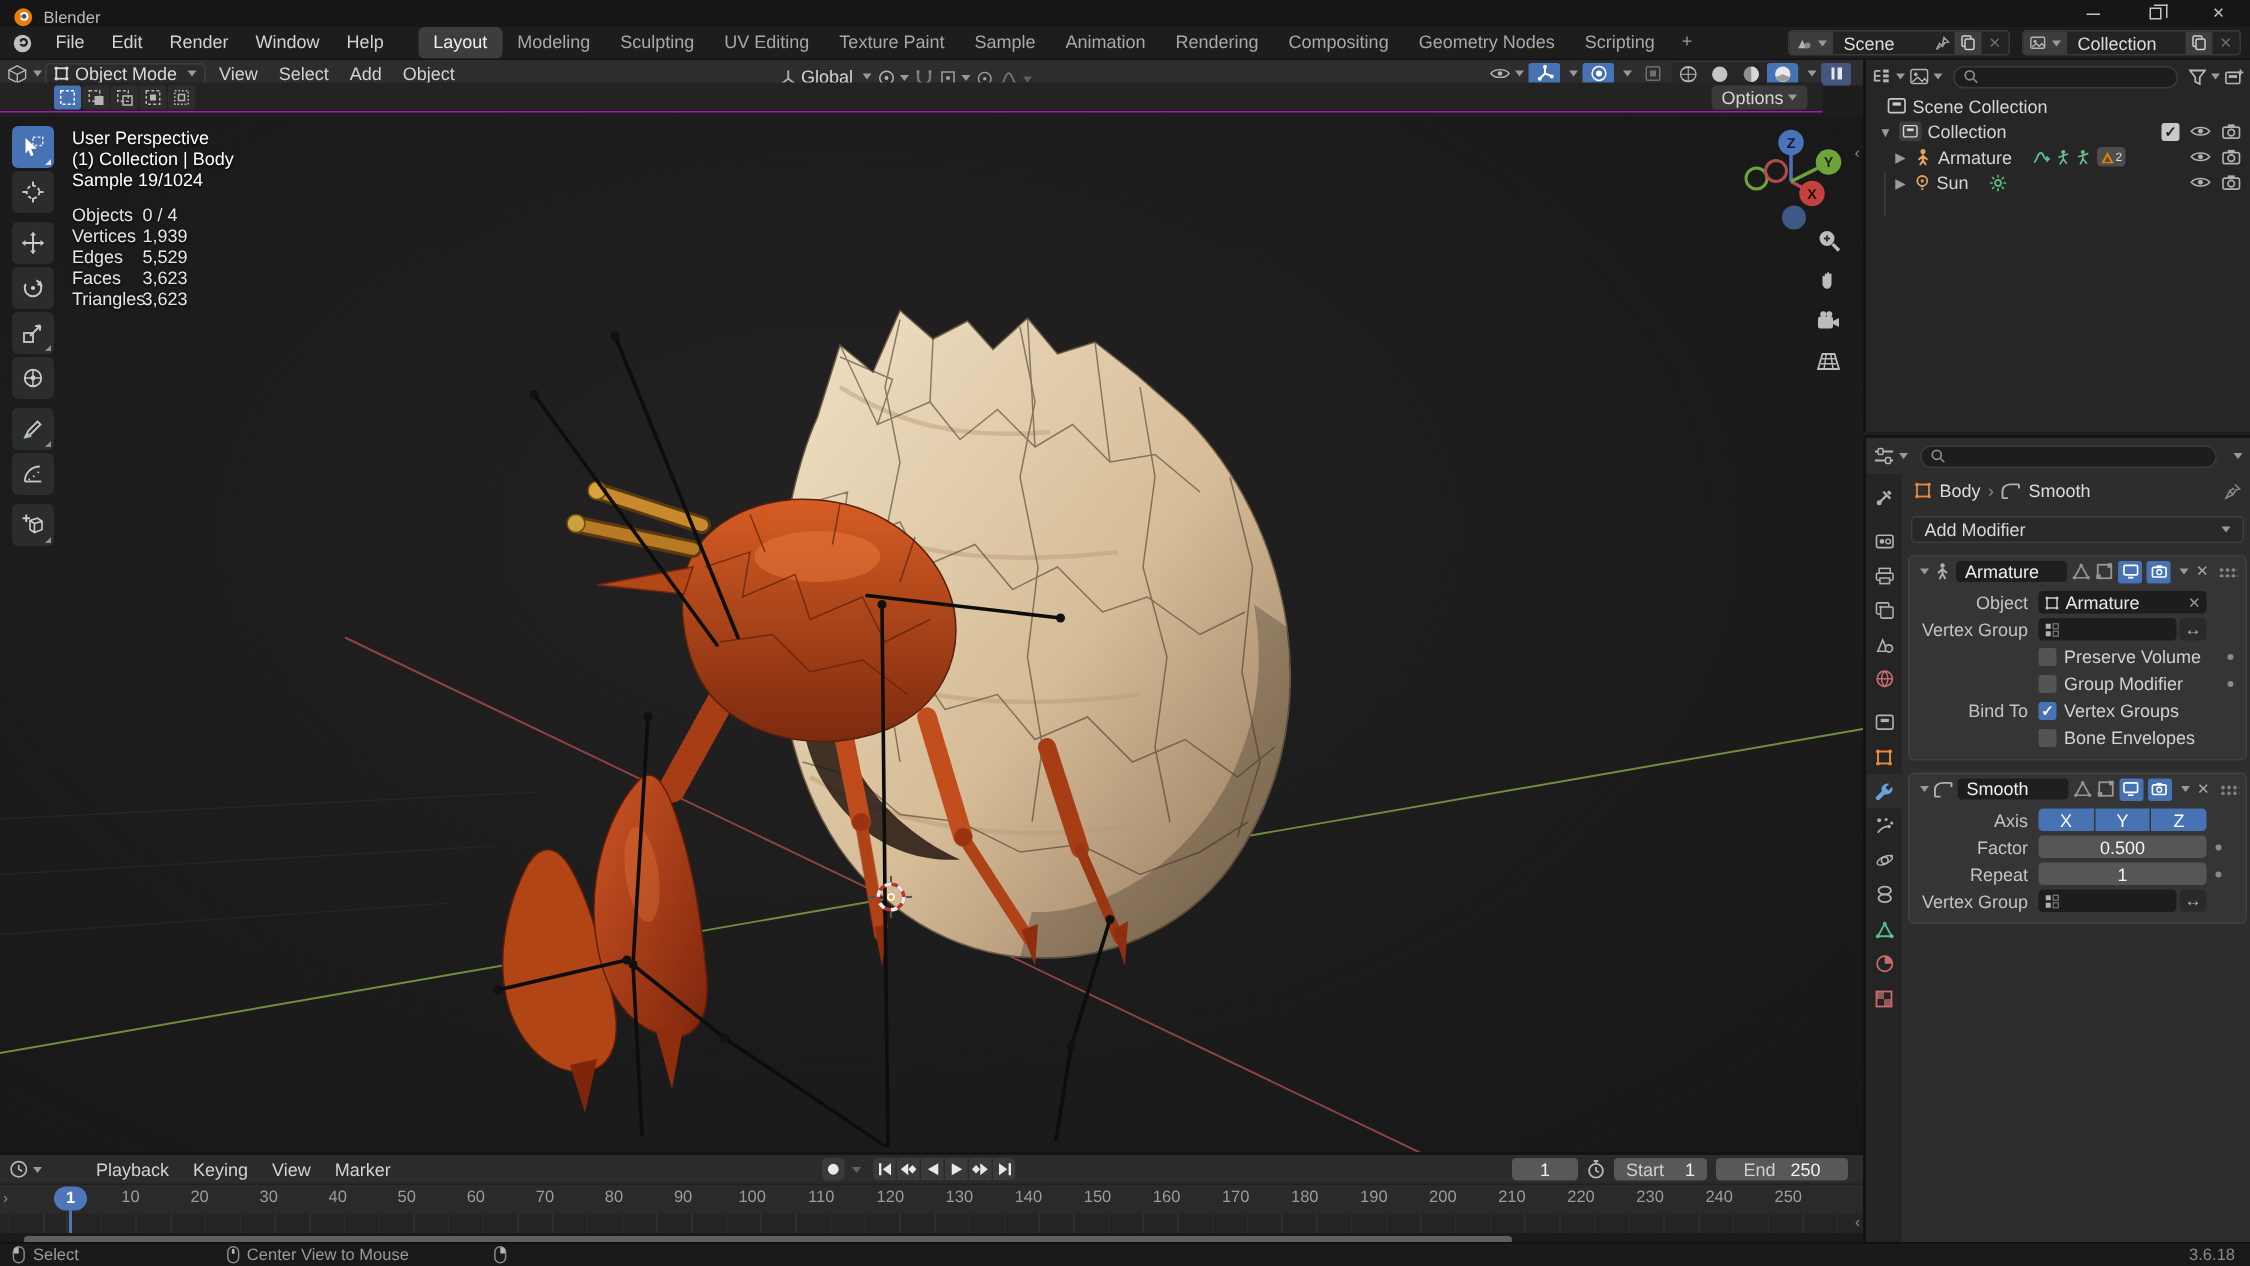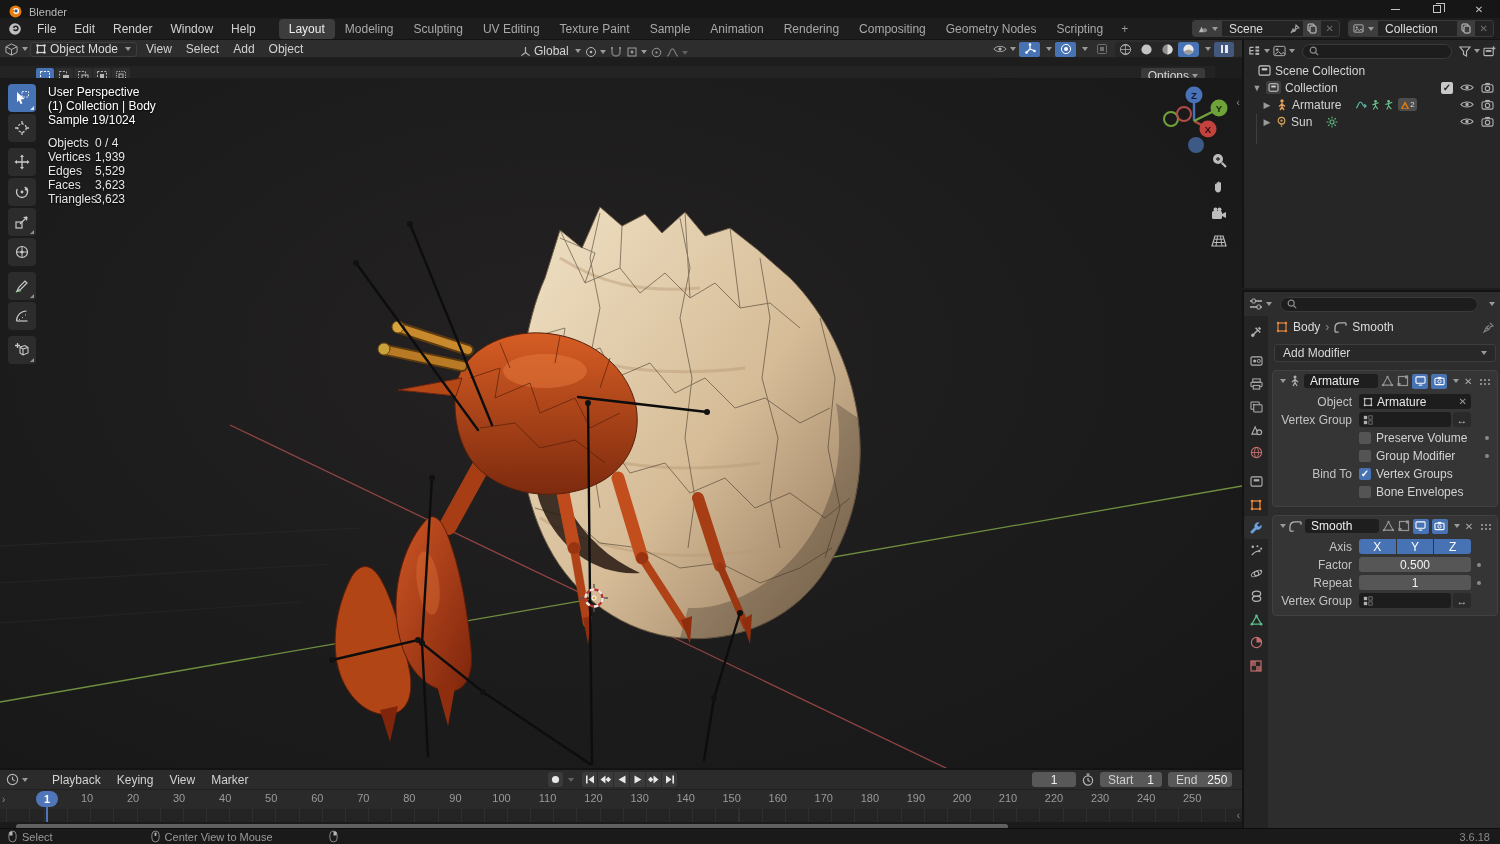--- a/index.html
+++ b/index.html
@@ -14,21 +14,21 @@
   .titlebar{position:absolute;left:0;top:0;width:1500px;height:18px;background:#161616;
             display:flex;align-items:flex-end;padding-left:9px;gap:7px}
   .title-text{color:#b9b9b9;font-size:11px}
   .winbtns{margin-left:auto;display:flex;height:18px}
   .winbtn{width:42px;height:18px;display:flex;align-items:center;justify-content:center;color:#c4c4c4;font-size:10px}
   .min-glyph{width:9px;height:1px;background:#c4c4c4}
   .max-glyph{width:8px;height:8px;border:1px solid #c4c4c4;position:relative}
   .max-glyph::after{content:"";position:absolute;left:2px;top:-3px;width:8px;height:8px;border:1px solid #c4c4c4;border-left:none;border-bottom:none}
   
   .topbar{position:absolute;left:0;top:18px;width:1500px;height:22px;background:#1d1d1d;
-          display:flex;align-items:center;padding-left:8px;border-bottom:1px solid #141414}
+          display:flex;padding-left:8px;border-bottom:1px solid #141414}
   .menubar{display:flex;margin-left:6px}
   .menu-item{padding:3px 9px;color:#d2d2d2;border-radius:3px}
   .ws-list{display:flex;margin-left:14px}
   .ws-tab{padding:3px 10px;color:#a8a8a8;border-radius:4px 4px 0 0;white-space:nowrap}
   .ws-tab.active{background:#3d3d3d;color:#eee;border-radius:4px}
   .ws-add{padding:2px 8px;color:#9a9a9a}
   .id-widget{display:flex;align-items:center;height:17px;background:#232323;border:1px solid #3a3a3a;
              border-radius:3px;overflow:hidden}
   .idw-btn{height:100%;display:flex;align-items:center;background:#3d3d3d;padding:0 4px;gap:1px}
   .idw-name{padding:0 7px;color:#dcdcdc;flex:1;white-space:nowrap}
@@ -43,21 +43,21 @@
   .hdr-menu{padding:2px 7px;color:#d2d2d2}
   .mode-select{display:flex;align-items:center;background:#2a2a2a;border:1px solid #3e3e3e;border-radius:3px;
                height:15px;padding:0 5px;gap:4px;color:#dadada}
   .tgl{width:21px;height:15px;background:transparent;border-radius:2px;display:inline-flex;align-items:center;justify-content:center}
   .tgl.on{background:#4772b3}
   .tgl.dim{opacity:.4}
   .sph-group{display:flex;background:#262626;border-radius:3px;overflow:hidden}
   .pause-btn{width:20px;height:15px;background:#44577e;border-radius:2px;display:flex;align-items:center;justify-content:center;gap:2px}
   .pause-btn i{width:2.5px;height:8px;background:#e8e8e8}
   
-  .tool-settings{position:absolute;left:0;top:66px;width:1215px;height:20px;background:#232323;border-bottom:4px solid #a21caf}
+  .tool-settings{position:absolute;left:0;top:55px;width:1215px;height:20px;background:#232323;border-bottom:1px solid #a21caf}
   .selmode{position:absolute;left:36px;top:2px;display:flex;gap:1px}
   .selmode .sm-btn{width:18px;height:16px;background:#2d2d2d;border-radius:2px;display:flex;align-items:center;justify-content:center}
   .selmode .sm-btn.active{background:#4772b3}
   .options-btn{position:absolute;right:10px;top:2px;height:16px;display:flex;align-items:center;background:#3a3a3a;
                border-radius:3px;padding:0 7px;color:#d5d5d5}
   
   .viewport{position:absolute;left:0;top:78px;width:1242px;height:690px;
             background:radial-gradient(ellipse at 45% 40%, #232121 0%, #1d1c1c 55%, #181717 100%);overflow:hidden}
   .scene-svg{position:absolute;inset:0}
   .vp-toolbar{position:absolute;left:8px;top:6px;display:flex;flex-direction:column;gap:2px}
@@ -71,21 +71,21 @@
   .vp-overlay .dim-block{margin-top:9px;color:#e6e6e6}
   .stat-row{display:flex}
   .stat-label{width:47px}
   .gizmo{position:absolute;right:10px;top:5px}
   .vp-sidebtns{position:absolute;right:13px;top:72px;display:flex;flex-direction:column;gap:7px}
   .vp-sidebtn{width:20px;height:20px;display:flex;align-items:center;justify-content:center;opacity:.85}
   .collapse-arrow{position:absolute;right:2px;top:18px;color:#8a8a8a;font-size:11px}
   
   .timeline{position:absolute;left:0;top:768px;width:1242px;height:60px;background:#242424;border-top:2px solid #131313}
   .tl-header{position:absolute;left:0;top:0;width:100%;height:20px;background:#2b2b2b;display:flex;align-items:center;border-bottom:1px solid #202020}
-  .tl-menus{display:flex;margin-left:16px}
+  .tl-menus{display:flex;margin-left:28px}
   .tl-menus .menu-item{padding:2px 8px}
   .tl-transport{position:absolute;left:548px;top:2px;display:flex;align-items:center;gap:2px}
   .tp-btn{width:15px;height:15px;background:#3a3a3a;display:flex;align-items:center;justify-content:center}
   .tp-group{display:flex;gap:1px;border-radius:3px;overflow:hidden;margin-left:6px}
   .tl-fields{position:absolute;right:10px;top:2px;display:flex;align-items:center;gap:6px}
   .tl-field{height:15px;background:#585858;border-radius:3px;display:flex;align-items:center;justify-content:center;
             color:#f0f0f0;padding:0 8px;gap:10px}
   .tl-field .fl{color:#cfcfcf}
   .tl-ruler{position:absolute;left:0;top:20px;width:100%;height:19px;background:#2a2a2a}
   .ruler-ticks{position:absolute;left:64px;right:27px;top:2px;display:flex;color:#9b9b9b;font-size:11px}
@@ -750,21 +750,21 @@
         <span class="ic">
           <svg width="12" height="13" viewBox="0 0 12 13">
               <circle cx="6" cy="7.5" r="4.6" fill="none" stroke="#b5b5b5" stroke-width="1.2"></circle>
               <path d="M6 5 L6 7.5 L8 8.5 M4.5 1 L7.5 1 M6 1 L6 2.8" stroke="#b5b5b5" stroke-width="1.2" fill="none"></path>
             </svg>
         </span>
         <span class="tl-field" style="width:62px;justify-content:space-between">
           <span class="fl">Start</span>
           <span>1</span>
         </span>
-        <span class="tl-field" style="width:64px;justify-content:space-between">
+        <span class="tl-field" style="width:88px;justify-content:center">
           <span class="fl">End</span>
           <span>250</span>
         </span>
       </div>
     </div>
     <div class="tl-ruler">
       <div class="ruler-ticks">
           <span>10</span>
           <span>20</span>
           <span>30</span>

